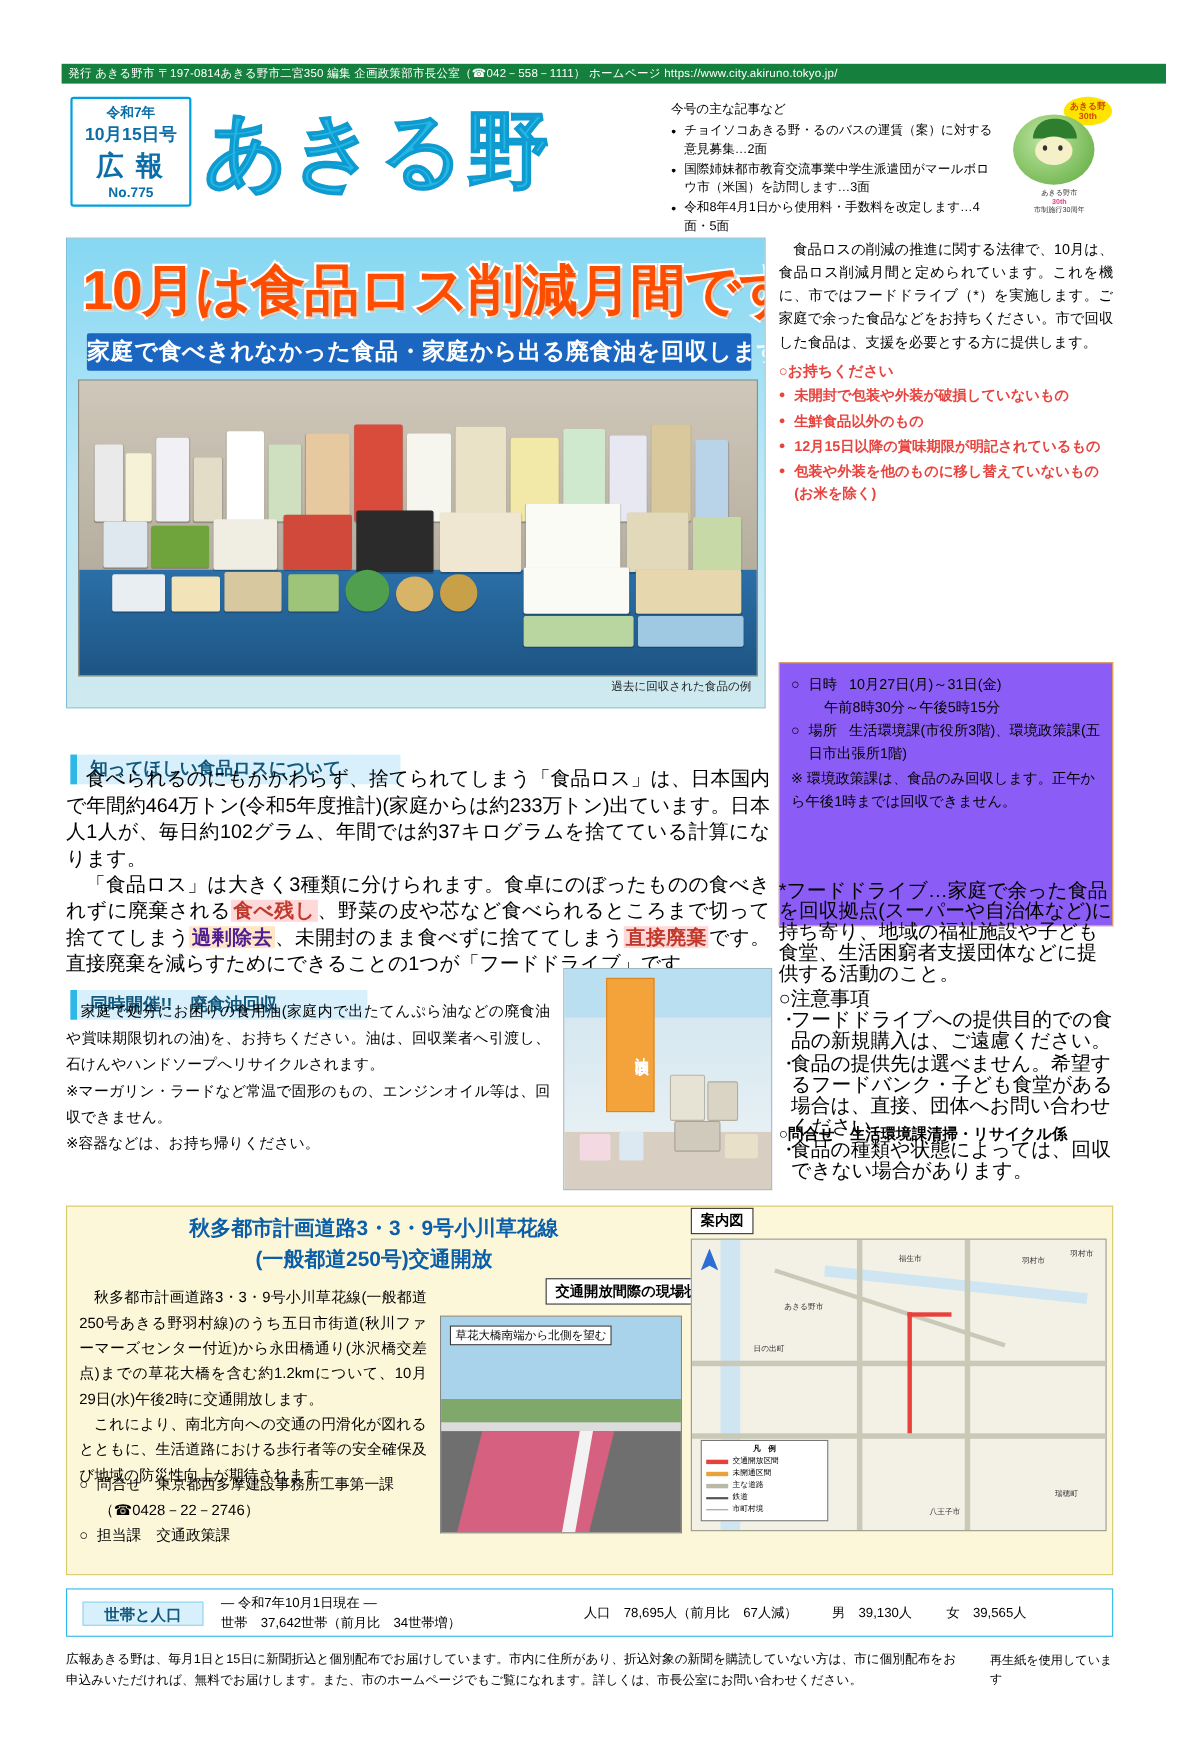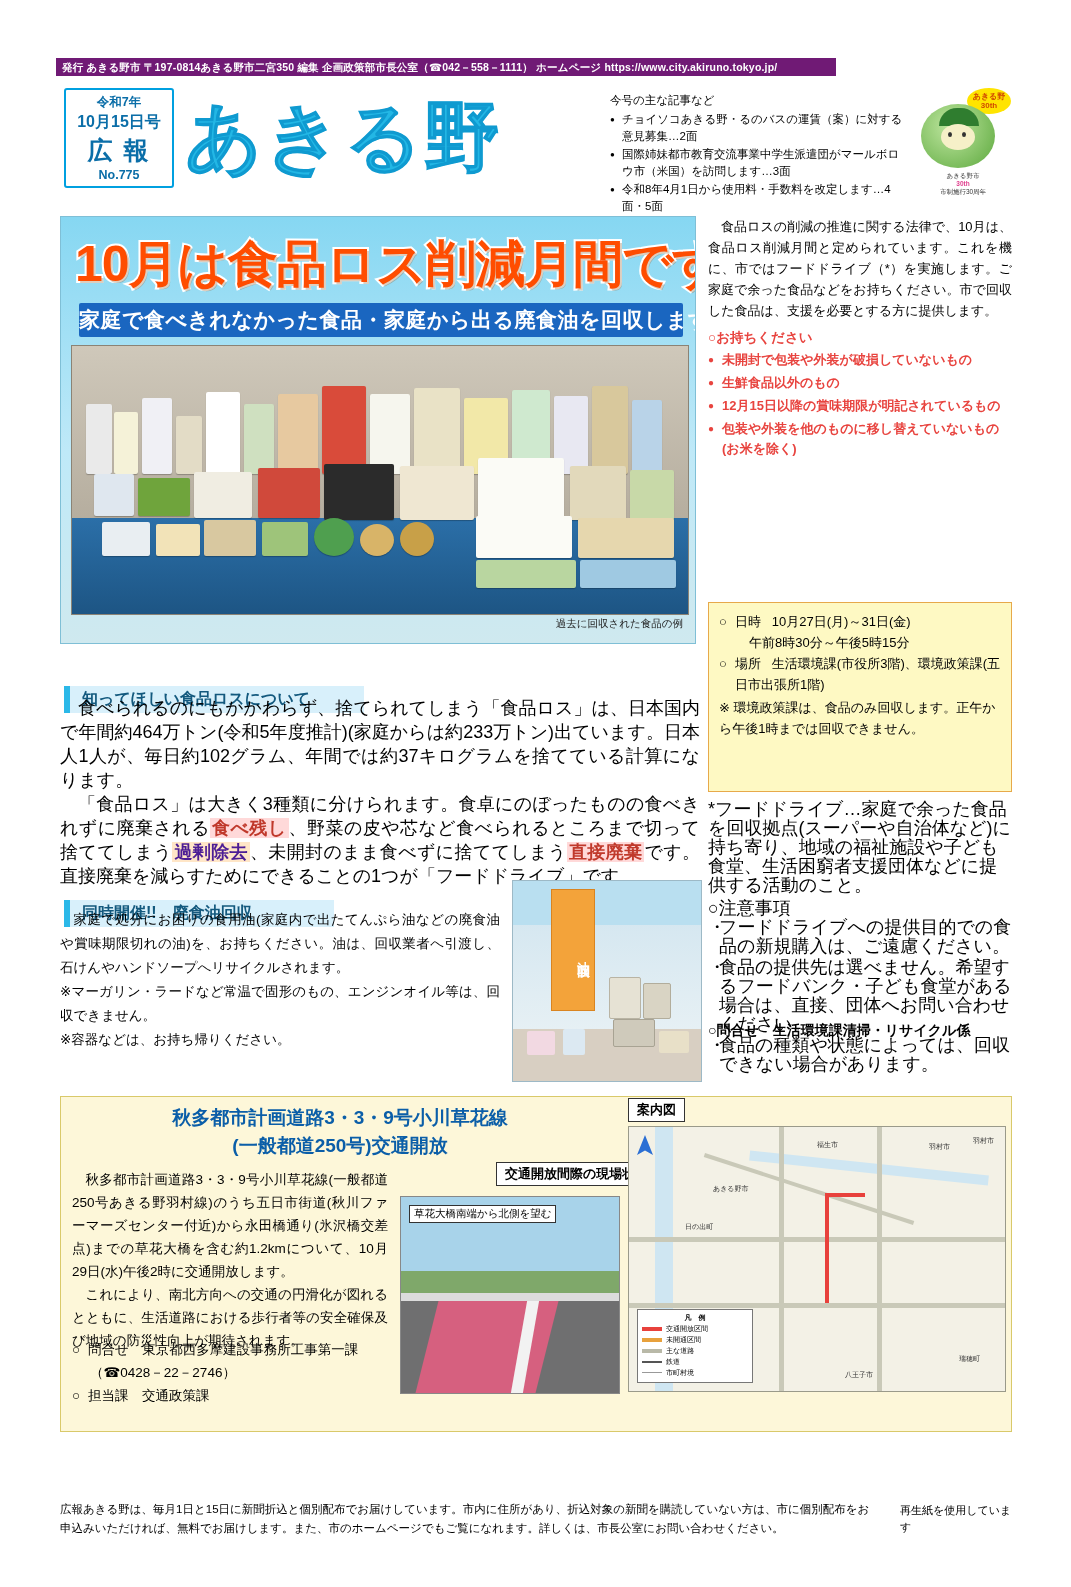--- a/index.html
+++ b/index.html
@@ -8,24 +8,24 @@
     background:#ffffff;
     font-family:"Liberation Sans","DejaVu Sans",sans-serif;
     color:#000;
     position:relative;
     overflow:hidden;
   }
   .page{position:relative;width:1071px;height:1587px;}
 
   
   .pubbar{
-    position:absolute;left:56px;top:58px;width:780px;height:18px;
-    background:#701a75;color:#fff;font-size:10.5px;line-height:18px;
+    position:absolute;left:56px;top:58px;width:1004px;height:18px;
+    background:#15803d;color:#fff;font-size:10.5px;line-height:18px;
     padding:0 6px;box-sizing:border-box;letter-spacing:.2px;
-    white-space:nowrap;overflow:hidden;font-weight:bold;
+    white-space:nowrap;overflow:hidden;
   }
 
   
   .issuebox{
     position:absolute;left:64px;top:88px;width:110px;height:100px;
     border:2px solid #00a0e0;border-radius:3px;
     text-align:center;color:#0b6ea8;font-weight:bold;
     box-sizing:border-box;padding-top:4px;
   }
   .issuebox .l1{font-size:12.5px;}
@@ -119,22 +119,22 @@
     position:absolute;left:708px;top:216px;width:304px;
     font-size:13px;line-height:21px;
   }
   .rcol p{margin:0 0 2px 0;text-align:justify;}
   .collect-head{color:#e8443f;font-weight:bold;margin-top:6px;font-size:13.5px;}
   .collect-list{margin:2px 0 0 0;padding:0;list-style:none;color:#e8443f;font-weight:bold;}
   .collect-list li{position:relative;padding-left:14px;margin-bottom:3px;line-height:20px;}
   .collect-list li:before{content:"●";position:absolute;left:0;top:0;font-size:10px;}
 
   .infobox{
-    position:absolute;left:708px;top:602px;width:304px;height:190px;
-    border:1px solid #e7a94a;background:#fef9c3;box-sizing:border-box;
+    position:absolute;left:708px;top:602px;width:304px;height:240px;
+    border:1px solid #e7a94a;background:#8b5cf6;box-sizing:border-box;
     padding:8px 10px;font-size:13px;line-height:21px;
   }
   .infobox .row{position:relative;padding-left:16px;}
   .infobox .row:before{content:"○";position:absolute;left:0;top:0;}
   .infobox .note{margin-top:2px;}
 
   .foot-notes{
     position:absolute;left:708px;top:800px;width:304px;font-size:18px;line-height:19px;
   }
   .foot-notes .star{margin-bottom:4px;}
@@ -478,17 +478,27 @@
           <span class="sw" style="background:#555;height:2px;"></span>
           <span>鉄道</span>
         </div>
       <div class="lg">
           <span class="sw" style="background:#999;height:1px;"></span>
           <span>市町村境</span>
         </div>
     </div>
   </div>
 
+  <div class="popbar">
+    <div class="tag">世帯と人口</div>
+    <div class="date">― 令和7年10月1日現在 ―</div>
+    <div class="hh">世帯　37,642世帯（前月比　34世帯増）</div>
+    <div class="stats">
+      <span>人口　78,695人（前月比　67人減）</span>
+      <span>男　39,130人</span>
+      <span>女　39,565人</span>
+    </div>
+  </div>
 
   <div class="footer">広報あきる野は、毎月1日と15日に新聞折込と個別配布でお届けしています。市内に住所があり、折込対象の新聞を購読していない方は、市に個別配布をお申込みいただければ、無料でお届けします。また、市のホームページでもご覧になれます。詳しくは、市長公室にお問い合わせください。</div>
   <div class="recycle">再生紙を使用しています</div>
 
 </div>
 
 </body></html>

